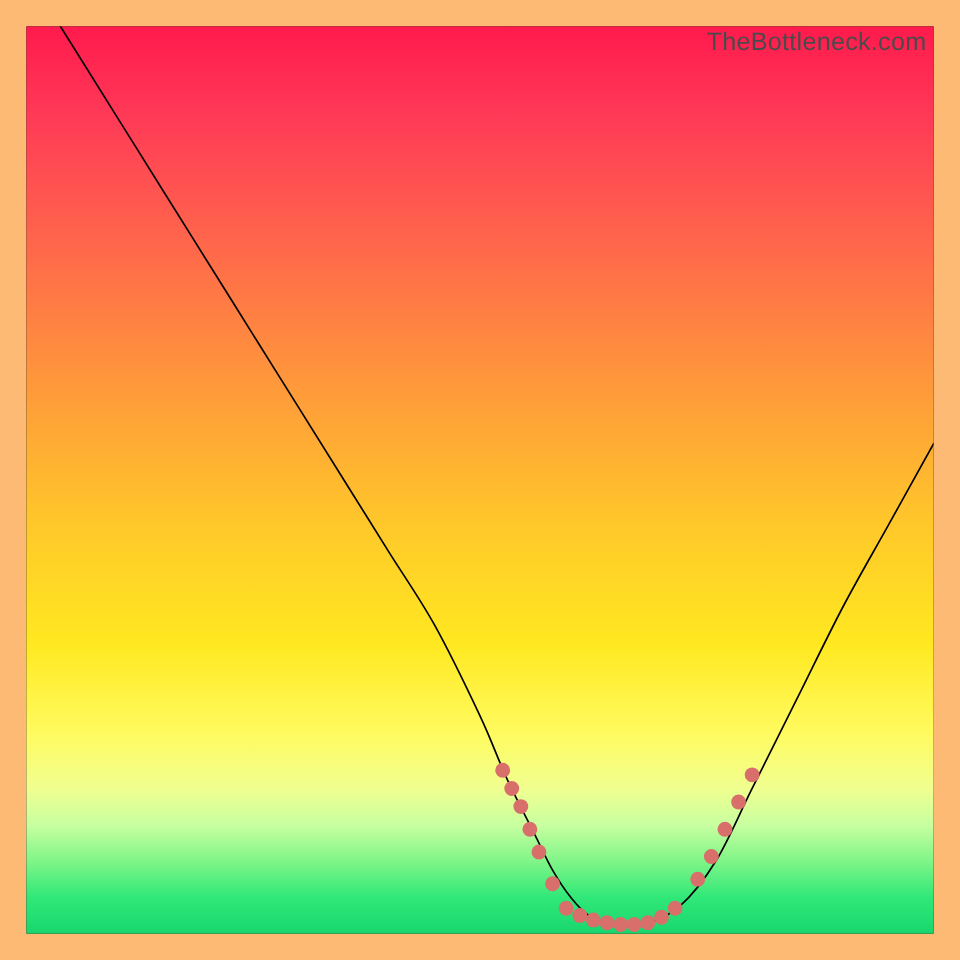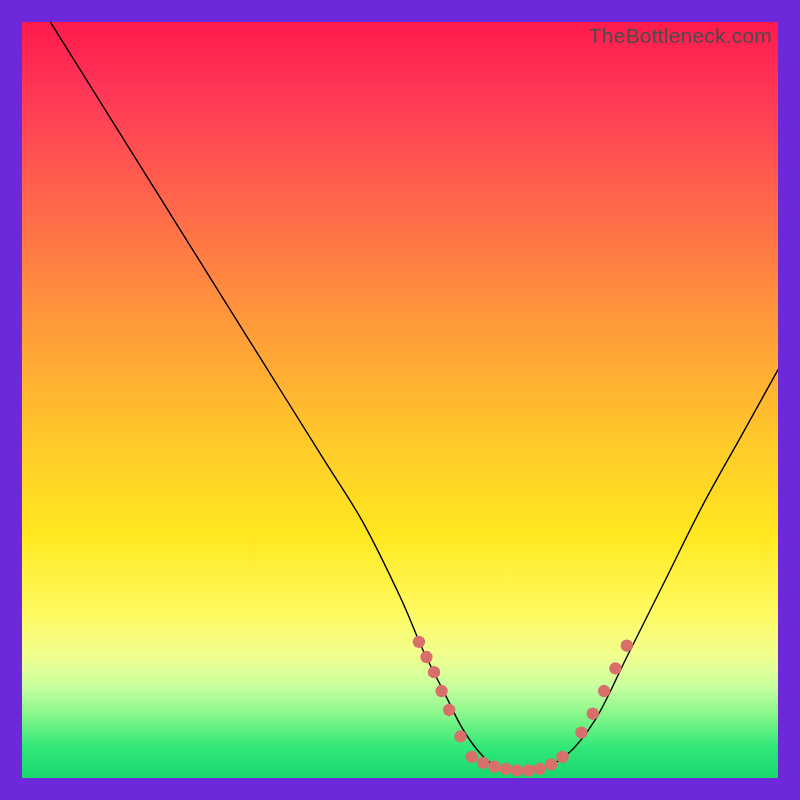--- a/index.html
+++ b/index.html
@@ -8,21 +8,21 @@
     width: 800px;
     height: 800px;
     background: #000;
     overflow: hidden;
     font-family: Arial, Helvetica, sans-serif;
   }
   .frame {
     position: relative;
     width: 800px;
     height: 800px;
-    background: #6d28d9;
+    background: #fdba74;
   }
   .plot-outer {
     position: absolute;
     left: 22px;
     top: 22px;
     width: 756px;
     height: 756px;
     background: #000;
   }
   .plot-area {

